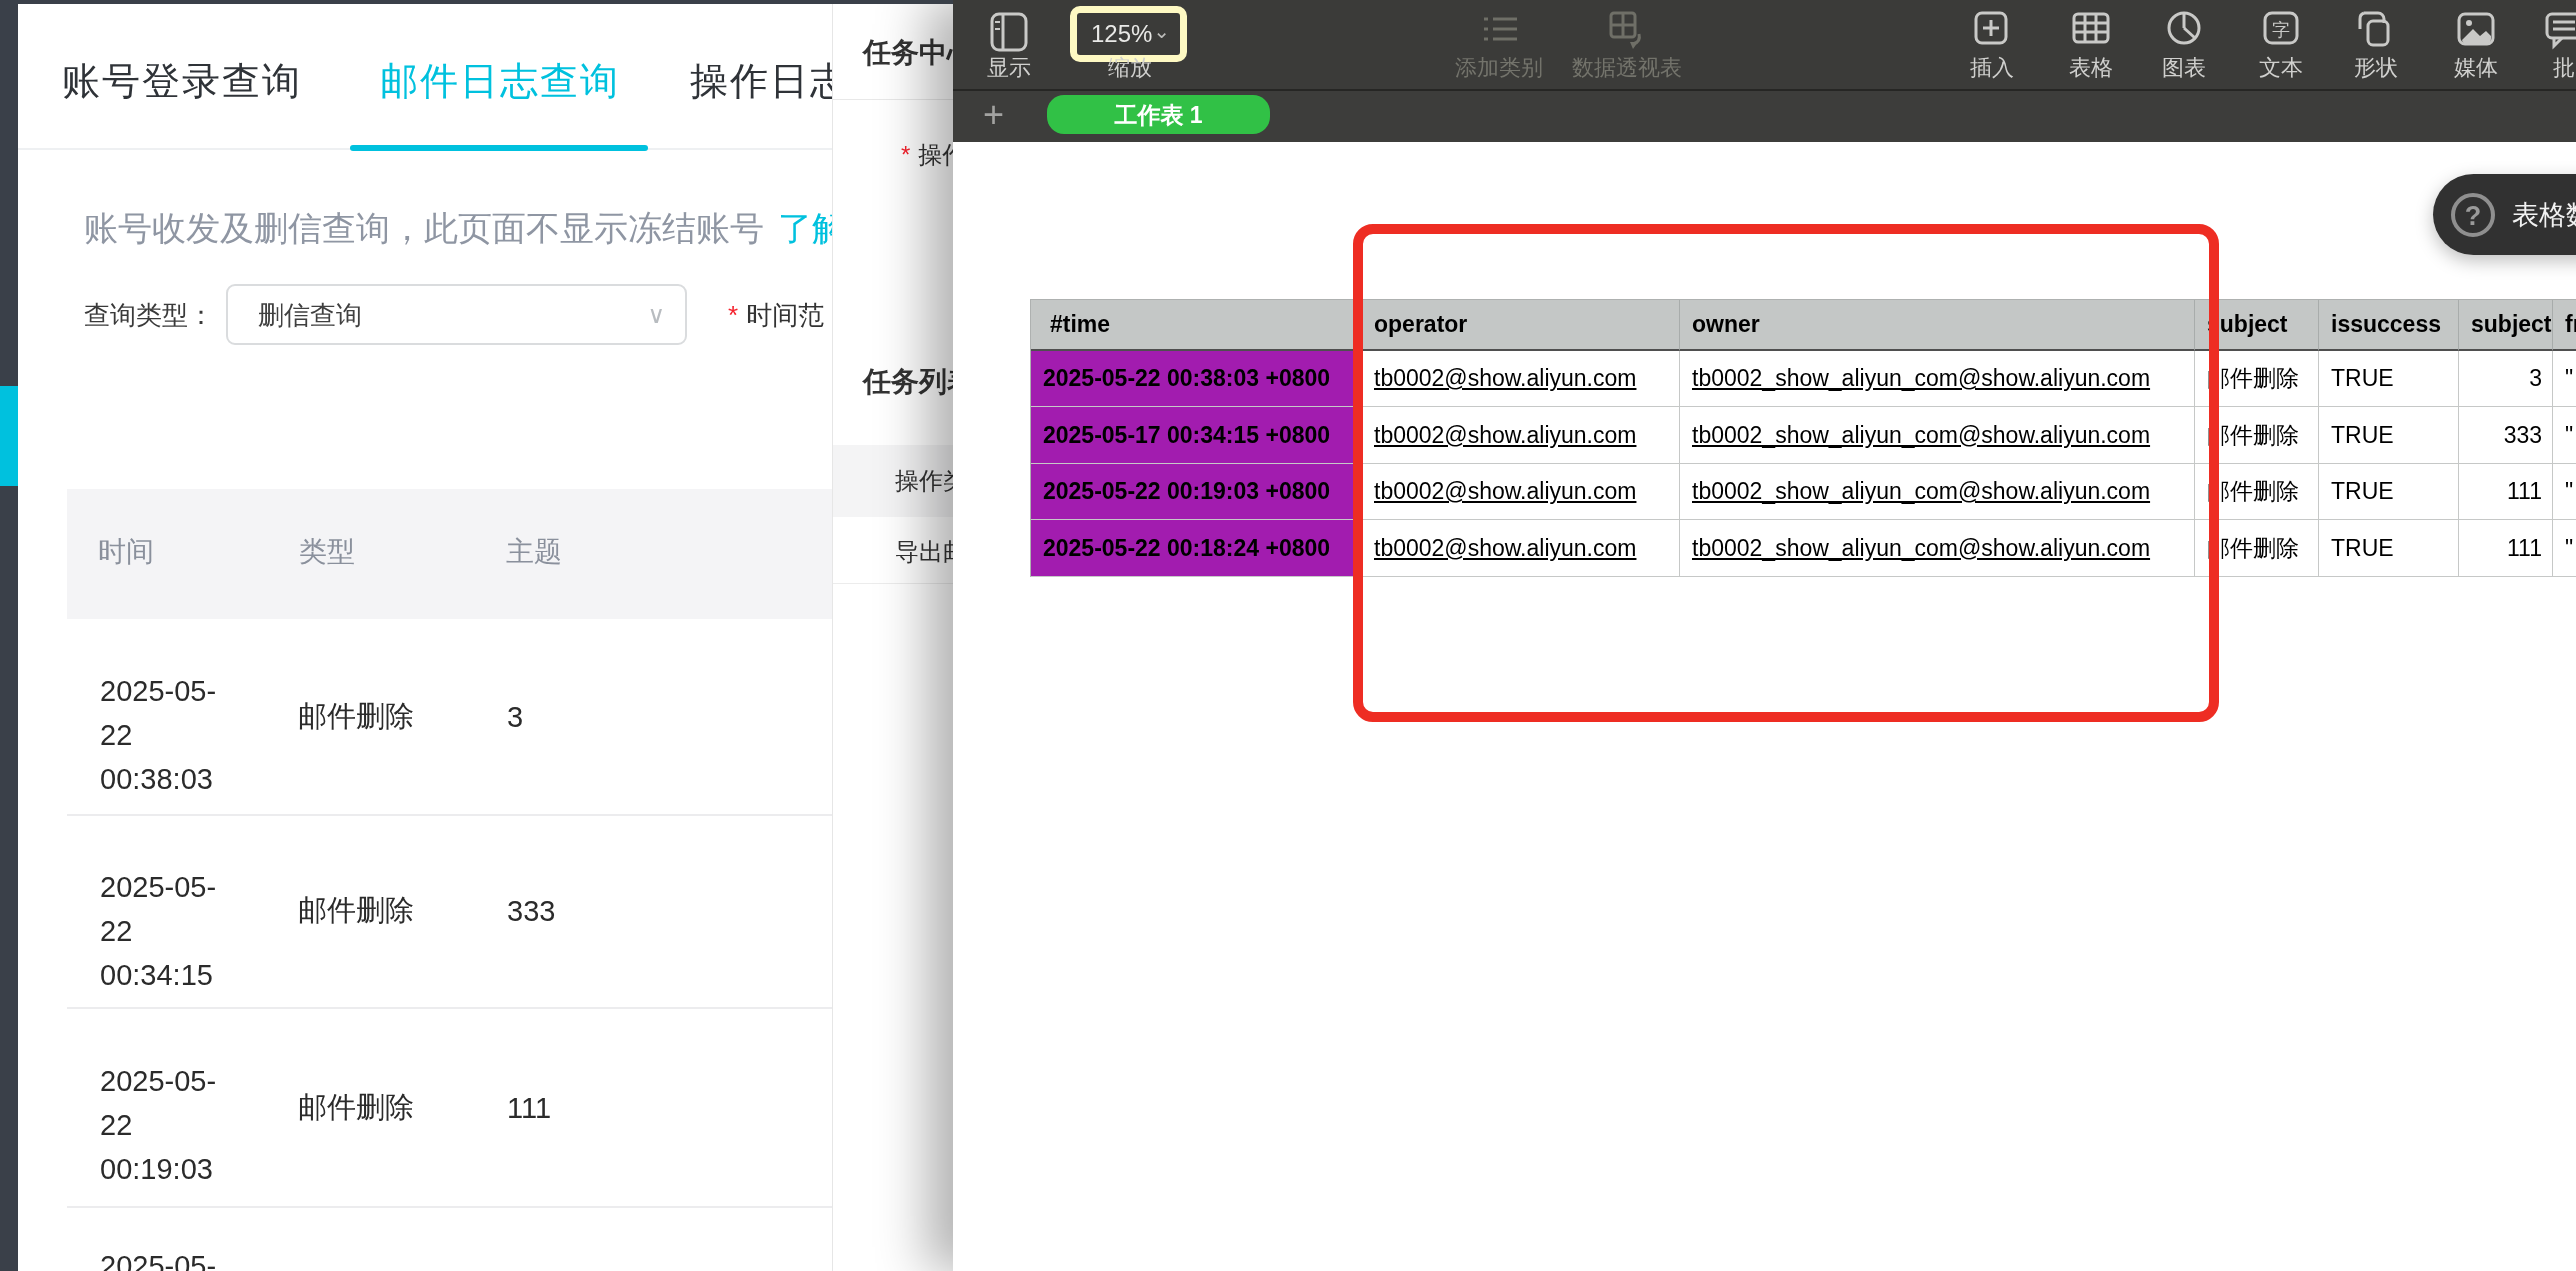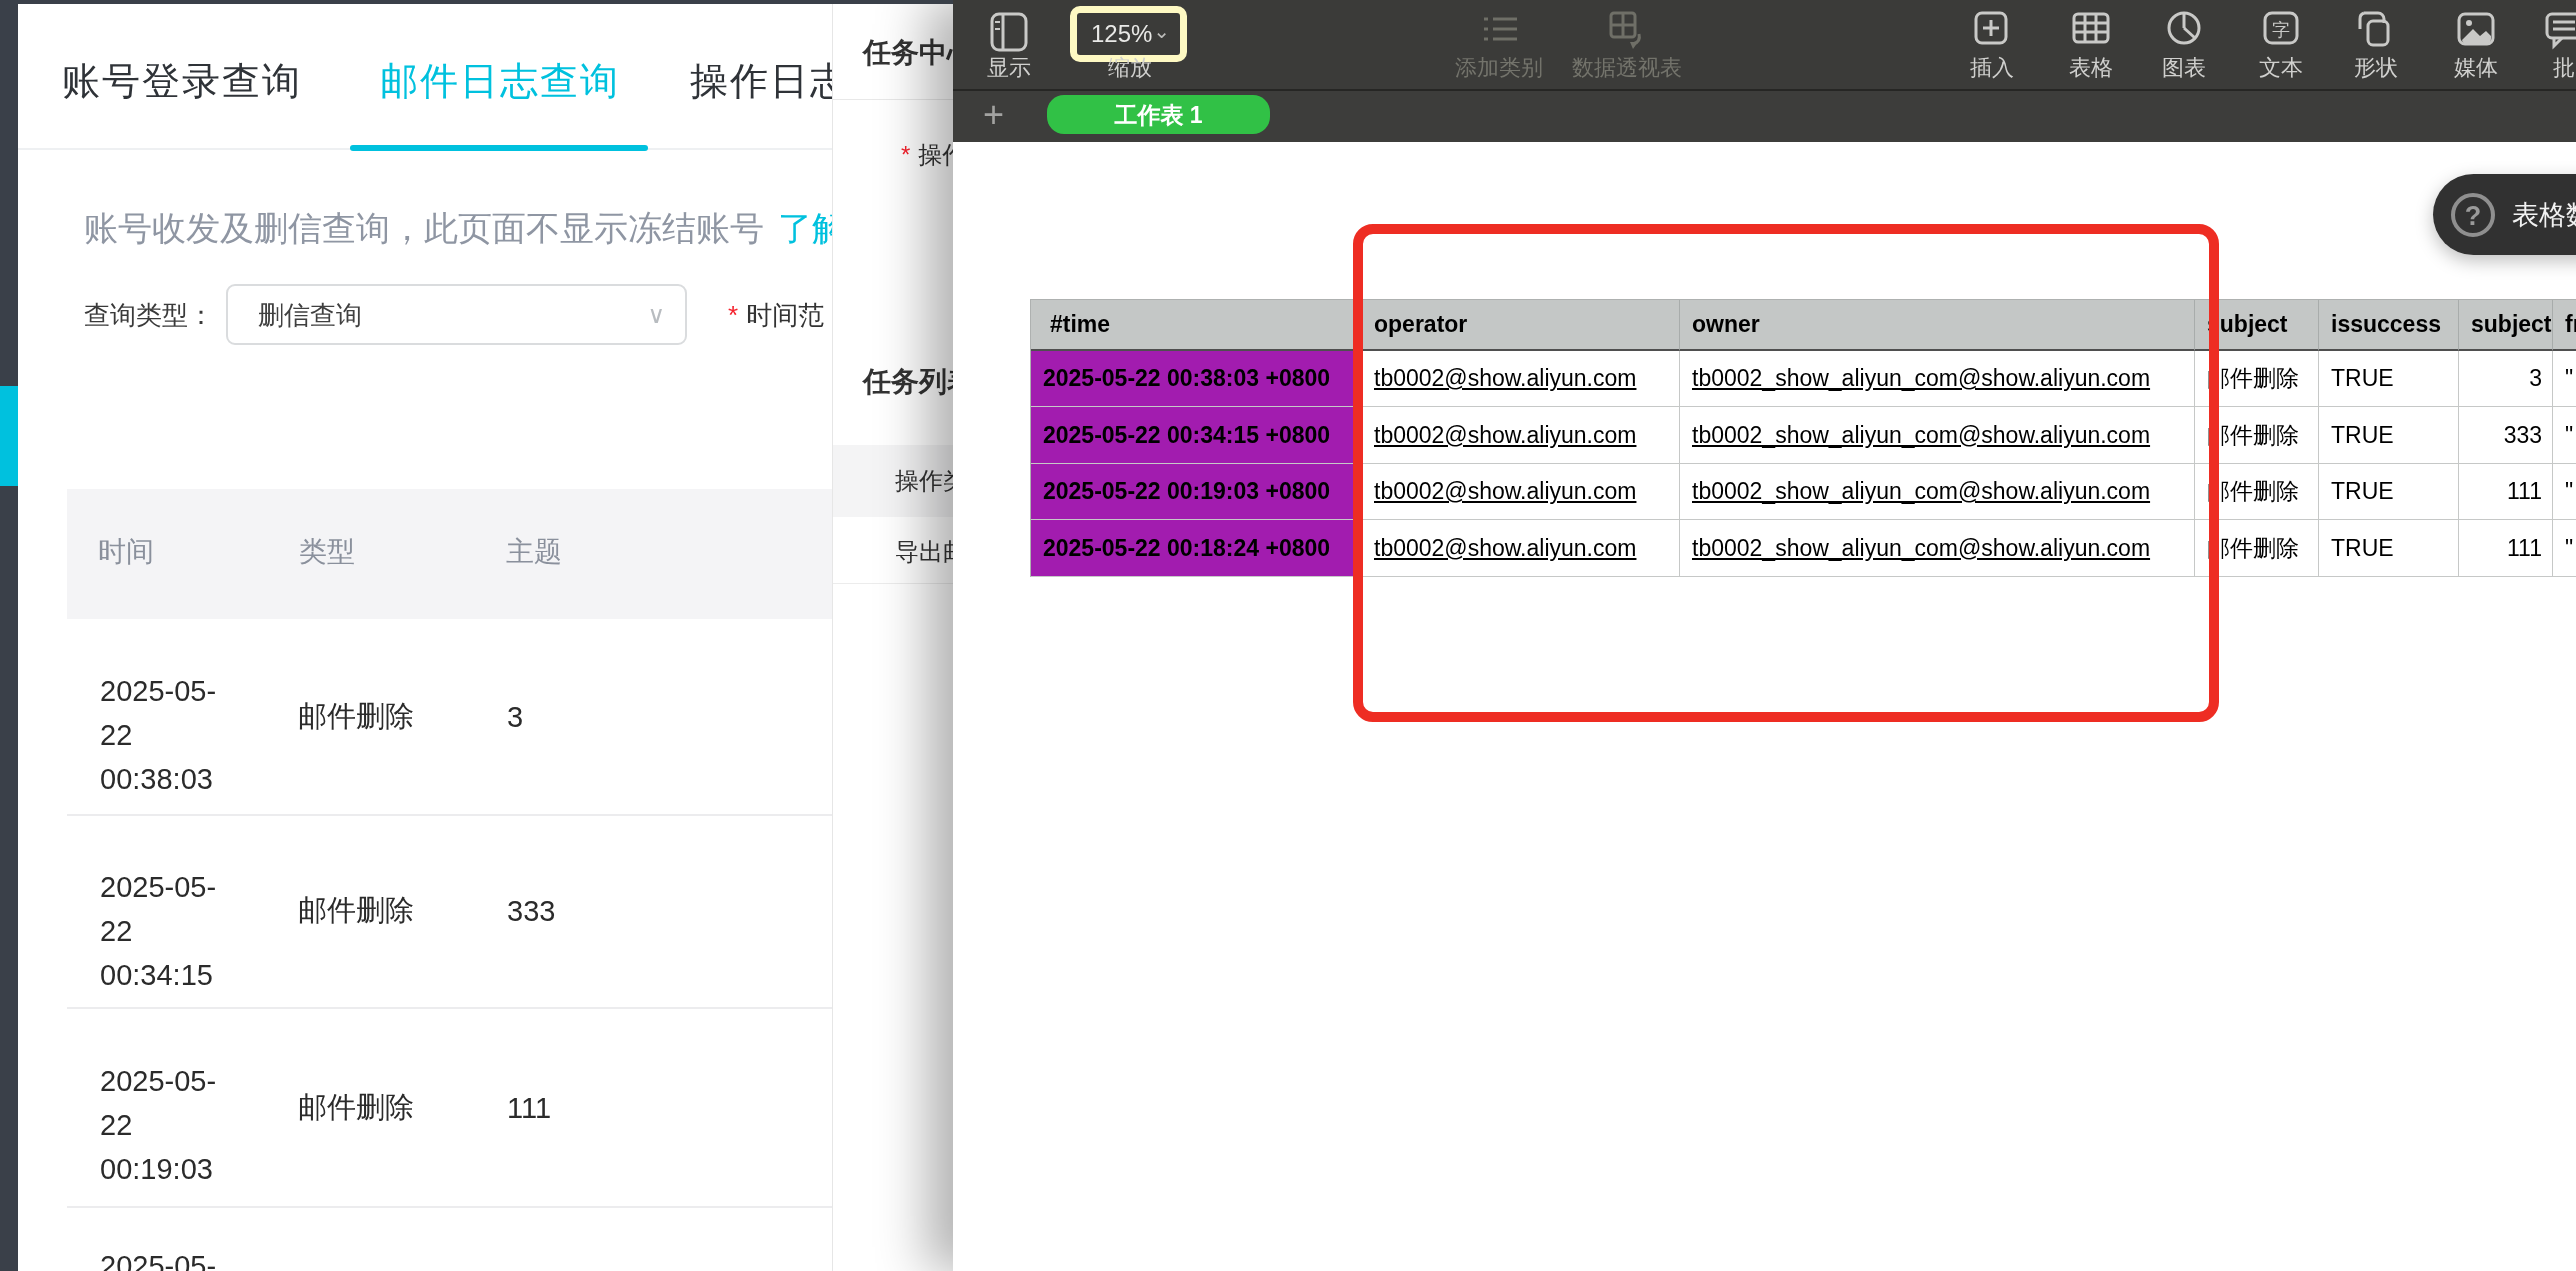--- a/index.html
+++ b/index.html
@@ -324,21 +324,21 @@
         <div class="sc th">fr</div>
 
         <div class="sc timec">2025-05-22 00:38:03 +0800</div>
         <div class="sc link">tb0002@show.aliyun.com</div>
         <div class="sc link">tb0002_show_aliyun_com@show.aliyun.com</div>
         <div class="sc">邮件删除</div>
         <div class="sc">TRUE</div>
         <div class="sc num">3</div>
         <div class="sc">"</div>
 
-        <div class="sc timec">2025-05-22 00:34:15 +0800</div>
+        <div class="sc timec">2025-05-17 00:34:15 +0800</div>
         <div class="sc link">tb0002@show.aliyun.com</div>
         <div class="sc link">tb0002_show_aliyun_com@show.aliyun.com</div>
         <div class="sc">邮件删除</div>
         <div class="sc">TRUE</div>
         <div class="sc num">333</div>
         <div class="sc">"</div>
 
         <div class="sc timec">2025-05-22 00:19:03 +0800</div>
         <div class="sc link">tb0002@show.aliyun.com</div>
         <div class="sc link">tb0002_show_aliyun_com@show.aliyun.com</div>

